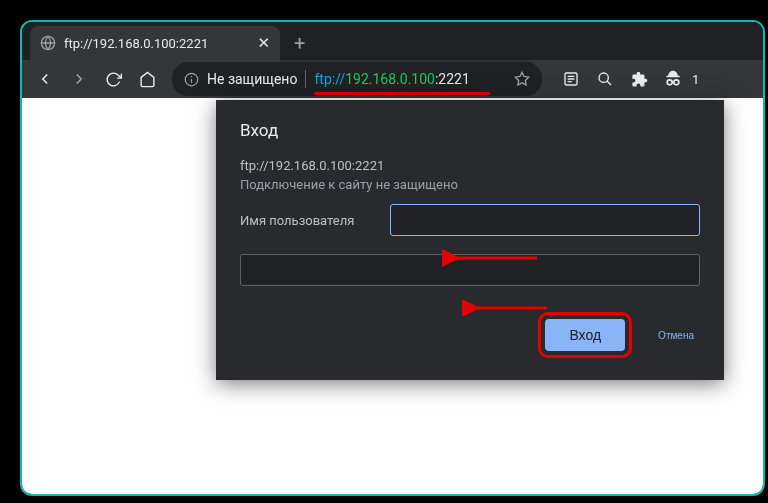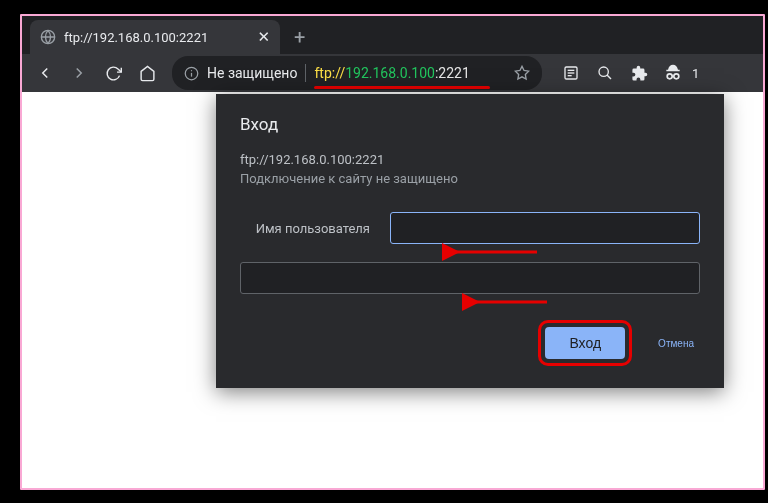--- a/index.html
+++ b/index.html
@@ -1,58 +1,58 @@
 <!DOCTYPE html>
 <html><head>
 <meta charset="utf-8">
 <style>
   * { margin: 0; padding: 0; box-sizing: border-box; }
   html, body { width: 768px; height: 503px; overflow: hidden; font-family: "Segoe UI", Roboto, Arial, sans-serif; background: #000; }
 
   .outer-frame { width: 768px; height: 503px; background: #000; position: relative; }
-  .browser { position: absolute; left: 20px; top: 14px; width: 745px; height: 476px; background: #000; border: 2px solid #f9a8d4; border-radius: 1px; overflow: hidden; }
+  .browser { position: absolute; left: 20px; top: 20px; width: 745px; height: 476px; background: #000; border: 2px solid #14b8a6; border-radius: 12px; overflow: hidden; }
 
   
   .tabstrip { height: 38px; background: #202124; display: flex; align-items: flex-end; padding-left: 8px; }
   .tab { display: flex; align-items: center; height: 34px; background: #35363a; border-radius: 8px 8px 0 0; padding: 0 10px; gap: 8px; min-width: 250px; }
   .tab .favicon svg { display: block; }
   .tab .title { color: #e8eaed; font-size: 13px; flex: 1; white-space: nowrap; overflow: hidden; text-overflow: ellipsis; }
   .tab .close { color: #e8eaed; font-size: 15px; line-height: 1; cursor: pointer; }
   .newtab { color: #9aa0a6; font-size: 20px; padding: 0 14px; height: 34px; display: flex; align-items: center; cursor: pointer; }
 
   
   .toolbar { height: 38px; background: #35363a; display: flex; align-items: center; padding: 0 8px; gap: 4px; }
   .tbtn { width: 30px; height: 30px; display: flex; align-items: center; justify-content: center; color: #9aa0a6; cursor: pointer; border-radius: 50%; }
   .tbtn.enabled { color: #e8eaed; }
 
   .omnibox { flex: 1; height: 34px; background: #202124; border-radius: 16px; display: flex; align-items: center; padding: 0 12px; gap: 8px; margin: 8px 6px; position: relative; max-width: 370px; }
   .omnibox .info-icon { color: #9aa0a6; display: flex; }
   .omnibox .security { color: #e8eaed; font-size: 14px; }
   .omnibox .sep { width: 1px; height: 18px; background: #5f6368; }
   .omnibox .url { font-size: 14px; white-space: nowrap; position: relative; }
-  .url .scheme { color: #fde047; }
+  .url .scheme { color: #0ea5e9; }
   .url .host { color: #22c55e; }
   .url .port { color: #e5e5e5; }
   .omnibox .star { margin-left: auto; color: #9aa0a6; display: flex; }
 
   .url-underline { position: absolute; height: 3px; background: #e60000; border-radius: 2px; }
 
   .toolbar-icons { display: flex; align-items: center; gap: 4px; margin-left: 4px; }
 
   
   .content { position: absolute; top: 76px; left: 0; right: 0; bottom: 0; background: #fff; }
 
   
   .dialog { position: absolute; left: 194px; top: 78px; width: 508px; background: #292a2d; color: #e8eaed; padding: 20px 24px 22px 24px; border-radius: 0; box-shadow: 0 4px 20px rgba(0,0,0,.5); }
   .dialog h1 { font-size: 17px; font-weight: 400; color: #e8eaed; margin-bottom: 18px; }
   .dialog .subtitle1 { font-size: 13px; color: #bdc1c6; margin-bottom: 4px; }
-  .dialog .subtitle2 { font-size: 13px; color: #9aa0a6; margin-bottom: 26px; }
+  .dialog .subtitle2 { font-size: 13px; color: #9aa0a6; margin-bottom: 12px; }
 
   .field-row { display: flex; align-items: center; margin-bottom: 18px; gap: 20px; }
-  .field-label { width: 130px; font-size: 13px; color: #bdc1c6; text-align: right; }
+  .field-label { width: 130px; font-size: 13px; color: #bdc1c6; }
   .field-input { flex: 1; height: 32px; background: #202124; border: 1px solid #5f6368; border-radius: 3px; color: #e8eaed; padding: 0 8px; font-size: 13px; position: relative; }
   .field-input.focused { border-color: #8ab4f8; }
 
   .dialog-buttons { display: flex; justify-content: flex-end; gap: 20px; align-items: center; margin-top: 26px; }
 
   .btn-primary-wrap { border: 3px solid #e60000; border-radius: 10px; padding: 4px; }
   .btn-primary { background: #8ab4f8; color: #202124; border: none; padding: 8px 24px; font-size: 14px; border-radius: 4px; cursor: pointer; font-weight: 500; }
   .btn-secondary { background: transparent; border: none; color: #8ab4f8; font-size: 10px; cursor: pointer; padding: 8px 6px; text-align: right; }
 
   

